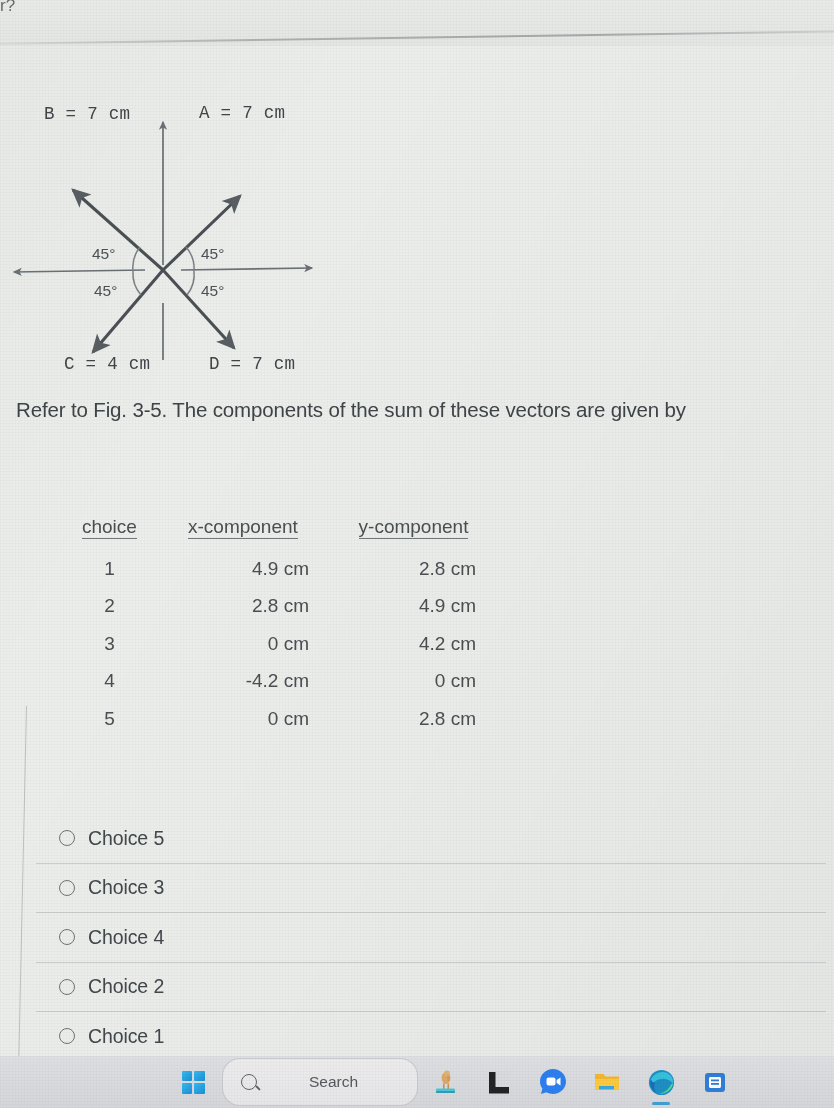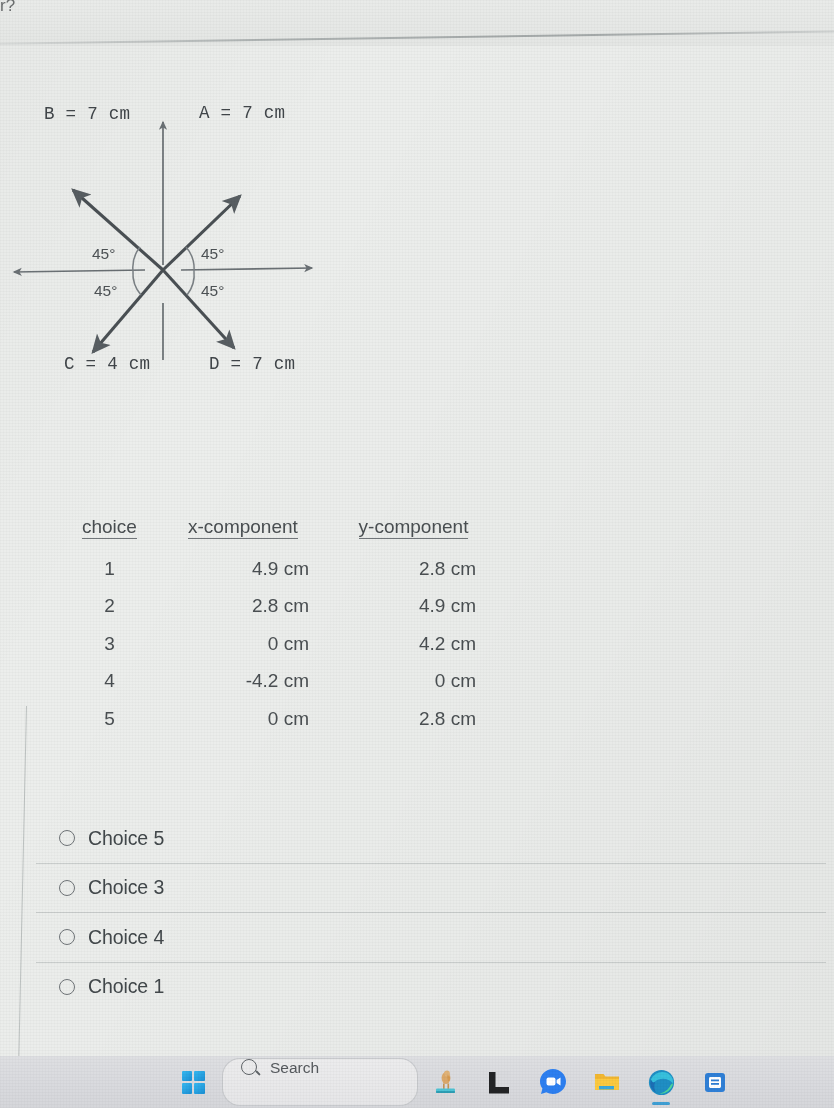--- a/index.html
+++ b/index.html
@@ -213,23 +213,24 @@
     border-radius: 1px;
   }
   .tb-search {
     width: 196px;
     margin-left: 6px;
     height: 48px;
     border-radius: 18px;
     background: linear-gradient(180deg, #ececed 0%, #e6e6e8 100%);
     border: 1px solid rgba(196,198,202,0.9);
     display: flex;
-    align-items: flex-start;
+    align-items: center;
     padding-left: 18px;
     box-sizing: border-box;
+    gap: 39px;
   }
   .tb-search .mag {
     width: 14px; height: 14px;
     border: 1.9px solid #5f6468;
     border-radius: 50%;
     position: relative;
     flex: 0 0 auto;
   }
   .tb-search .mag::after {
     content: "";
@@ -311,20 +312,21 @@
       <div class="veclabel" style="left:199px; top:43px;text-align:center;">A = 7 cm</div>
       <div class="veclabel" style="left:64px; top:294px;">C = 4 cm</div>
       <div class="veclabel" style="left:209px; top:294px;">D = 7 cm</div>
 
       <div class="anglabel" style="left:92px; top:185px;">45°</div>
       <div class="anglabel" style="left:201px; top:185px;">45°</div>
       <div class="anglabel" style="left:94px; top:222px;">45°</div>
       <div class="anglabel" style="left:201px; top:222px;">45°</div>
     </div>
 
+    <div id="question">Refer to Fig. 3-5. The components of the sum of these vectors are given by</div>
 
     <div id="table">
       <table>
         <thead>
           <tr>
             <th class="c-choice"><span>choice</span></th>
             <th class="c-x"><span>x-component</span></th>
             <th class="c-y"><span>y-component</span></th>
           </tr>
         </thead>
@@ -363,20 +365,24 @@
         <span class="radio"></span>
         <span class="option-label">Choice 5</span>
       </div>
       <div class="option-row">
         <span class="radio"></span>
         <span class="option-label">Choice 3</span>
       </div>
       <div class="option-row">
         <span class="radio"></span>
         <span class="option-label">Choice 4</span>
+      </div>
+      <div class="option-row">
+        <span class="radio"></span>
+        <span class="option-label">Choice 2</span>
       </div>
       <div class="option-row">
         <span class="radio"></span>
         <span class="option-label">Choice 1</span>
       </div>
     </div>
 
   </div>
 
   <div id="taskbar">

